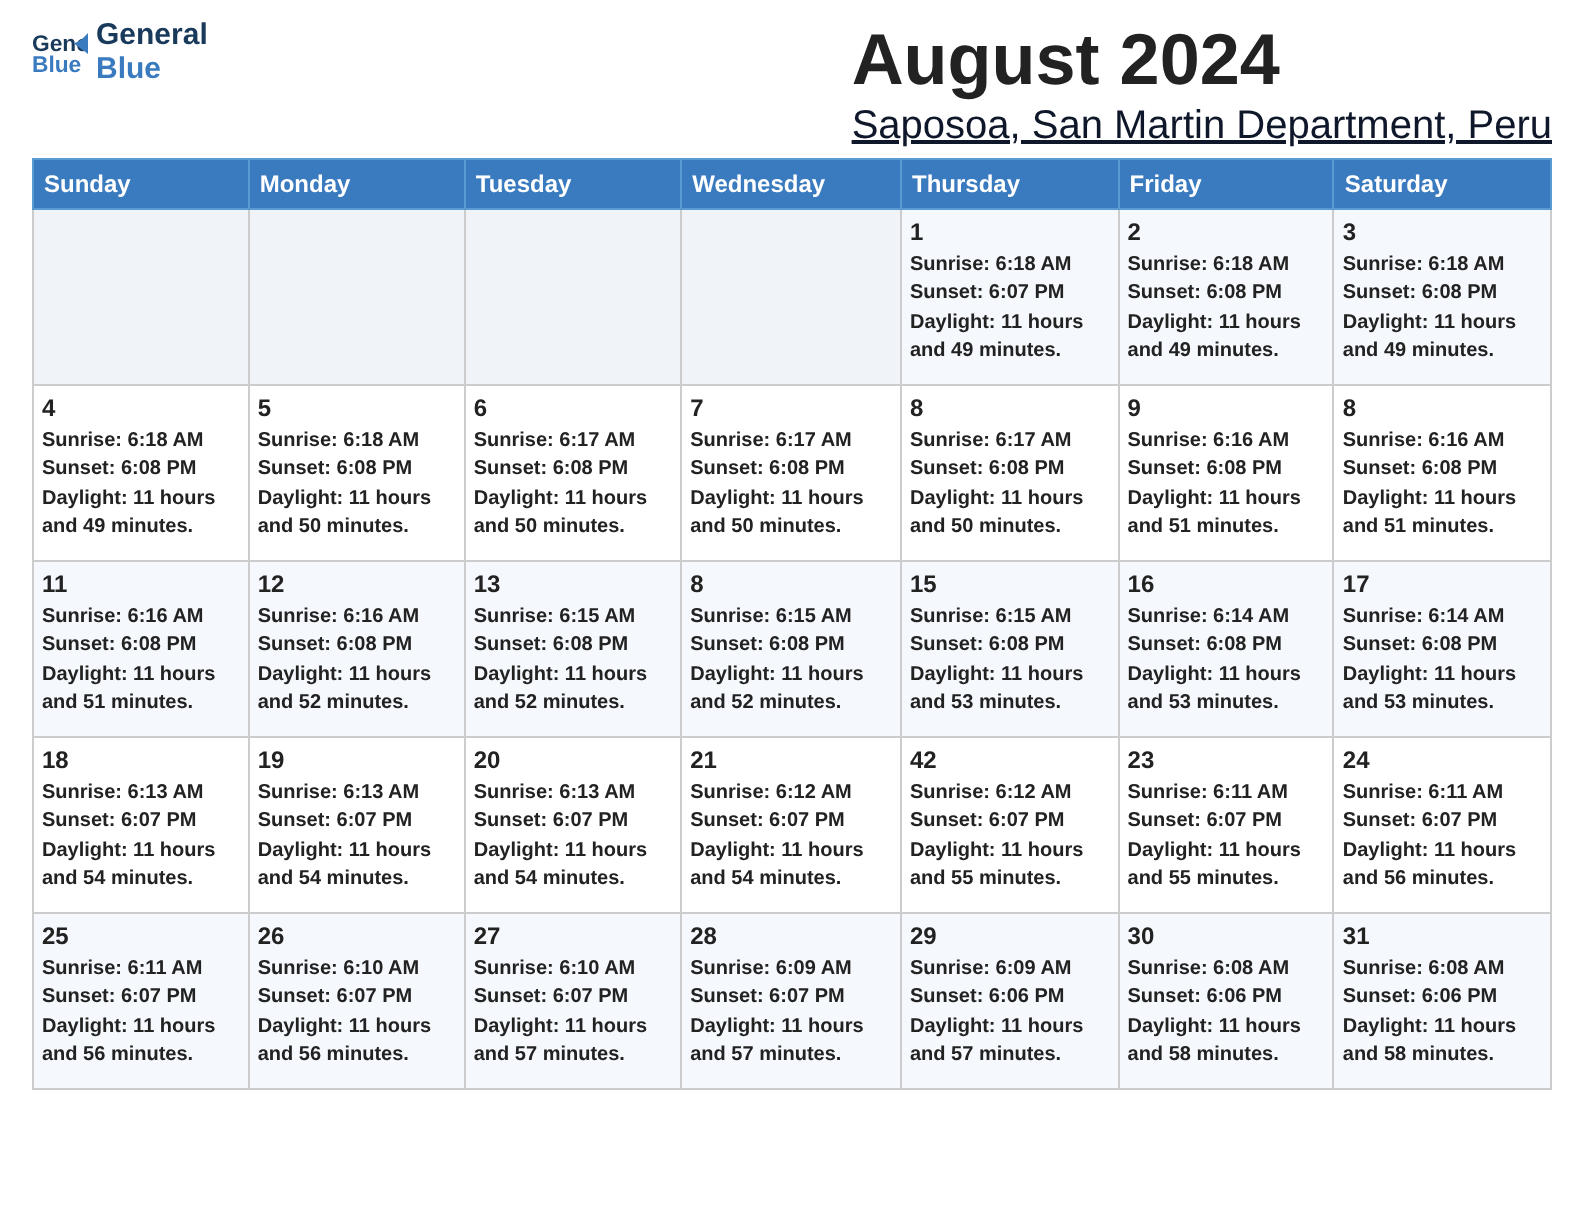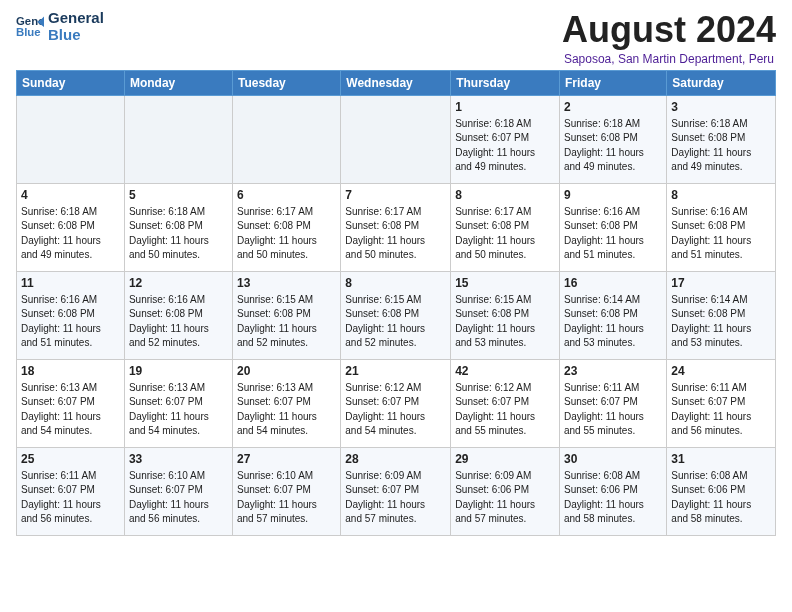--- a/index.html
+++ b/index.html
@@ -23,32 +23,33 @@
     .logo {
       display: flex;
       align-items: center;
       gap: 4px;
     }
     .logo-icon {
       width: 28px;
       height: 28px;
     }
     .title-block {
-      text-align: center;
+      text-align: left;
     }
     .month-title {
       font-size: 36px;
       font-weight: bold;
       color: #222;
       line-height: 1.1;
     }
     .subtitle {
-      font-size: 12px;
-      color: #4c1d95;
+      font-size: 20px;
+      color: #0f172a;
       margin-top: 2px;
+      text-decoration: underline;
     }
     .calendar {
       width: 100%;
       border-collapse: collapse;
       font-size: 10.5px;
     }
     .calendar thead th {
       background: #3a7bbf;
       color: #fff;
       text-align: left;
@@ -78,20 +79,21 @@
       font-weight: bold;
       font-size: 12px;
       color: #222;
       display: block;
       margin-bottom: 1px;
     }
     .day-info {
       font-size: 10px;
       color: #222;
       line-height: 1.45;
+      font-weight: bold;
     }
     .empty {
       background: #f0f4f8 !important;
     }
   </style>
 </head>
 <body>
 
 <div class="page">
   <div class="header">
@@ -309,21 +311,21 @@
         </tr>
         <tr>
           <td>
             <span class="day-num">25</span>
             <div class="day-info" style="white-space: pre-line;">Sunrise: 6:11 AM
 Sunset: 6:07 PM
 Daylight: 11 hours
 and 56 minutes.</div>
           </td>
           <td>
-            <span class="day-num">33</span>
+            <span class="day-num">26</span>
             <div class="day-info" style="white-space: pre-line;">Sunrise: 6:10 AM
 Sunset: 6:07 PM
 Daylight: 11 hours
 and 56 minutes.</div>
           </td>
           <td>
             <span class="day-num">27</span>
             <div class="day-info" style="white-space: pre-line;">Sunrise: 6:10 AM
 Sunset: 6:07 PM
 Daylight: 11 hours

